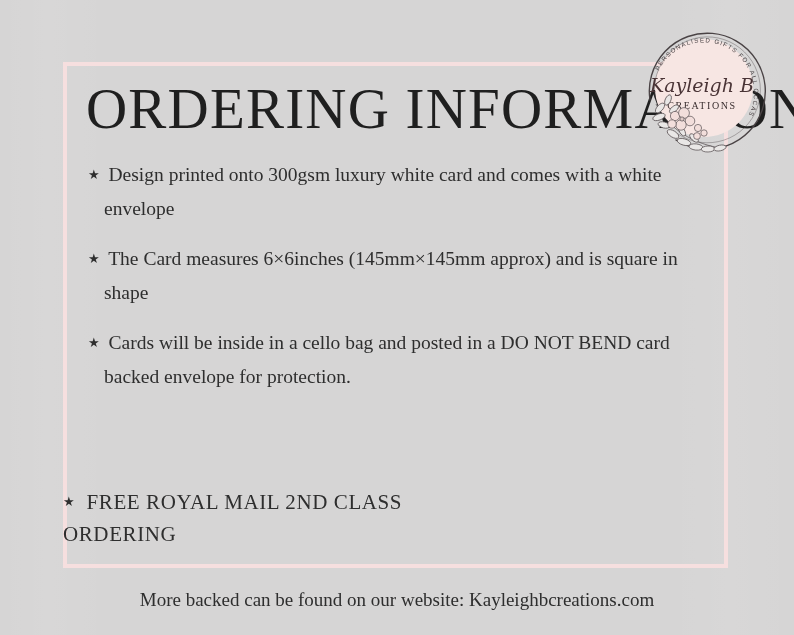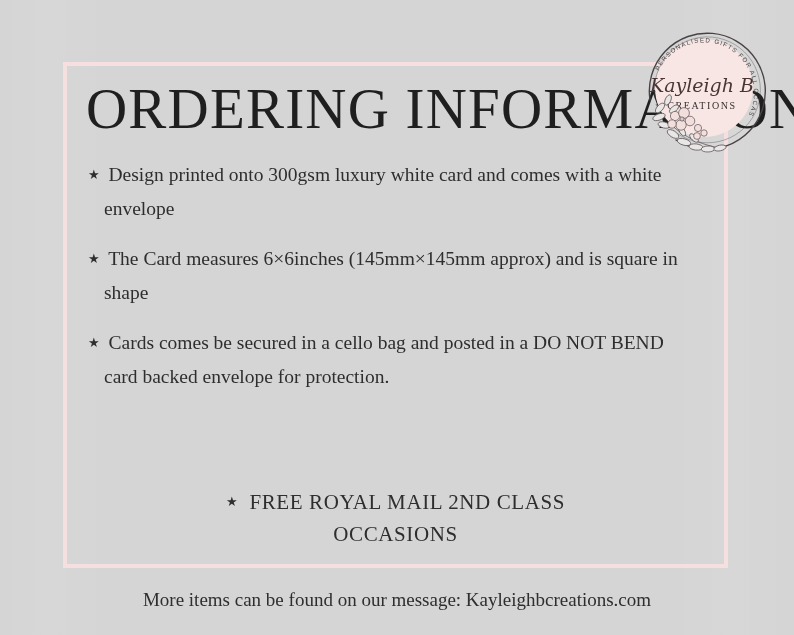--- a/index.html
+++ b/index.html
@@ -84,21 +84,21 @@
     vertical-align: 2px;
     letter-spacing: 4px;
   }
 
   
   #delivery {
     position: absolute;
     left: 63px;
     top: 487px;
     width: 665px;
-    text-align: center;
+    text-align: left;
     font-size: 21px;
     line-height: 1.5;
     letter-spacing: 0.6px;
     color: #2e2e2e;
   }
   #delivery .star {
     font-size: 13px;
     vertical-align: 3px;
     letter-spacing: 6px;
   }
@@ -156,34 +156,34 @@
     </div>
 
     <div class="bullet">
       <span class="star">★</span>
       <span>The Card measures 6×6inches (145mm×145mm approx) and is square in shape</span>
     </div>
 
 
     <div class="bullet">
       <span class="star">★</span>
-      <span>Cards comes be secured in a cello bag and posted in a DO NOT BEND card backed envelope for protection.</span>
+      <span>Cards will be inside in a cello bag and posted in a DO NOT BEND card backed envelope for protection.</span>
     </div>
 
   </div>
 
   <div id="delivery">
     <div>
       <span class="star">★</span>
       <span>FREE ROYAL MAIL 2ND CLASS</span>
     </div>
-    <div>OCCASIONS</div>
+    <div>ORDERING</div>
   </div>
 
-  <div id="footer">More items can be found on our message: Kayleighbcreations.com</div>
+  <div id="footer">More backed can be found on our website: Kayleighbcreations.com</div>
 
   <div id="logo">
     <svg viewBox="0 0 150 155" xmlns="http://www.w3.org/2000/svg">
       <defs>
         <path id="arcPath" d="M 26,82 A 50,50 0 1 1 120,104" fill="none"></path>
       </defs>
 
       <circle cx="76" cy="76" r="49" fill="#f7e6e3"></circle>
 
       <path d="M 22,88 A 58,58 0 1 1 48,128" fill="none" stroke="#4a4345" stroke-width="1.4" stroke-linecap="round"></path>

